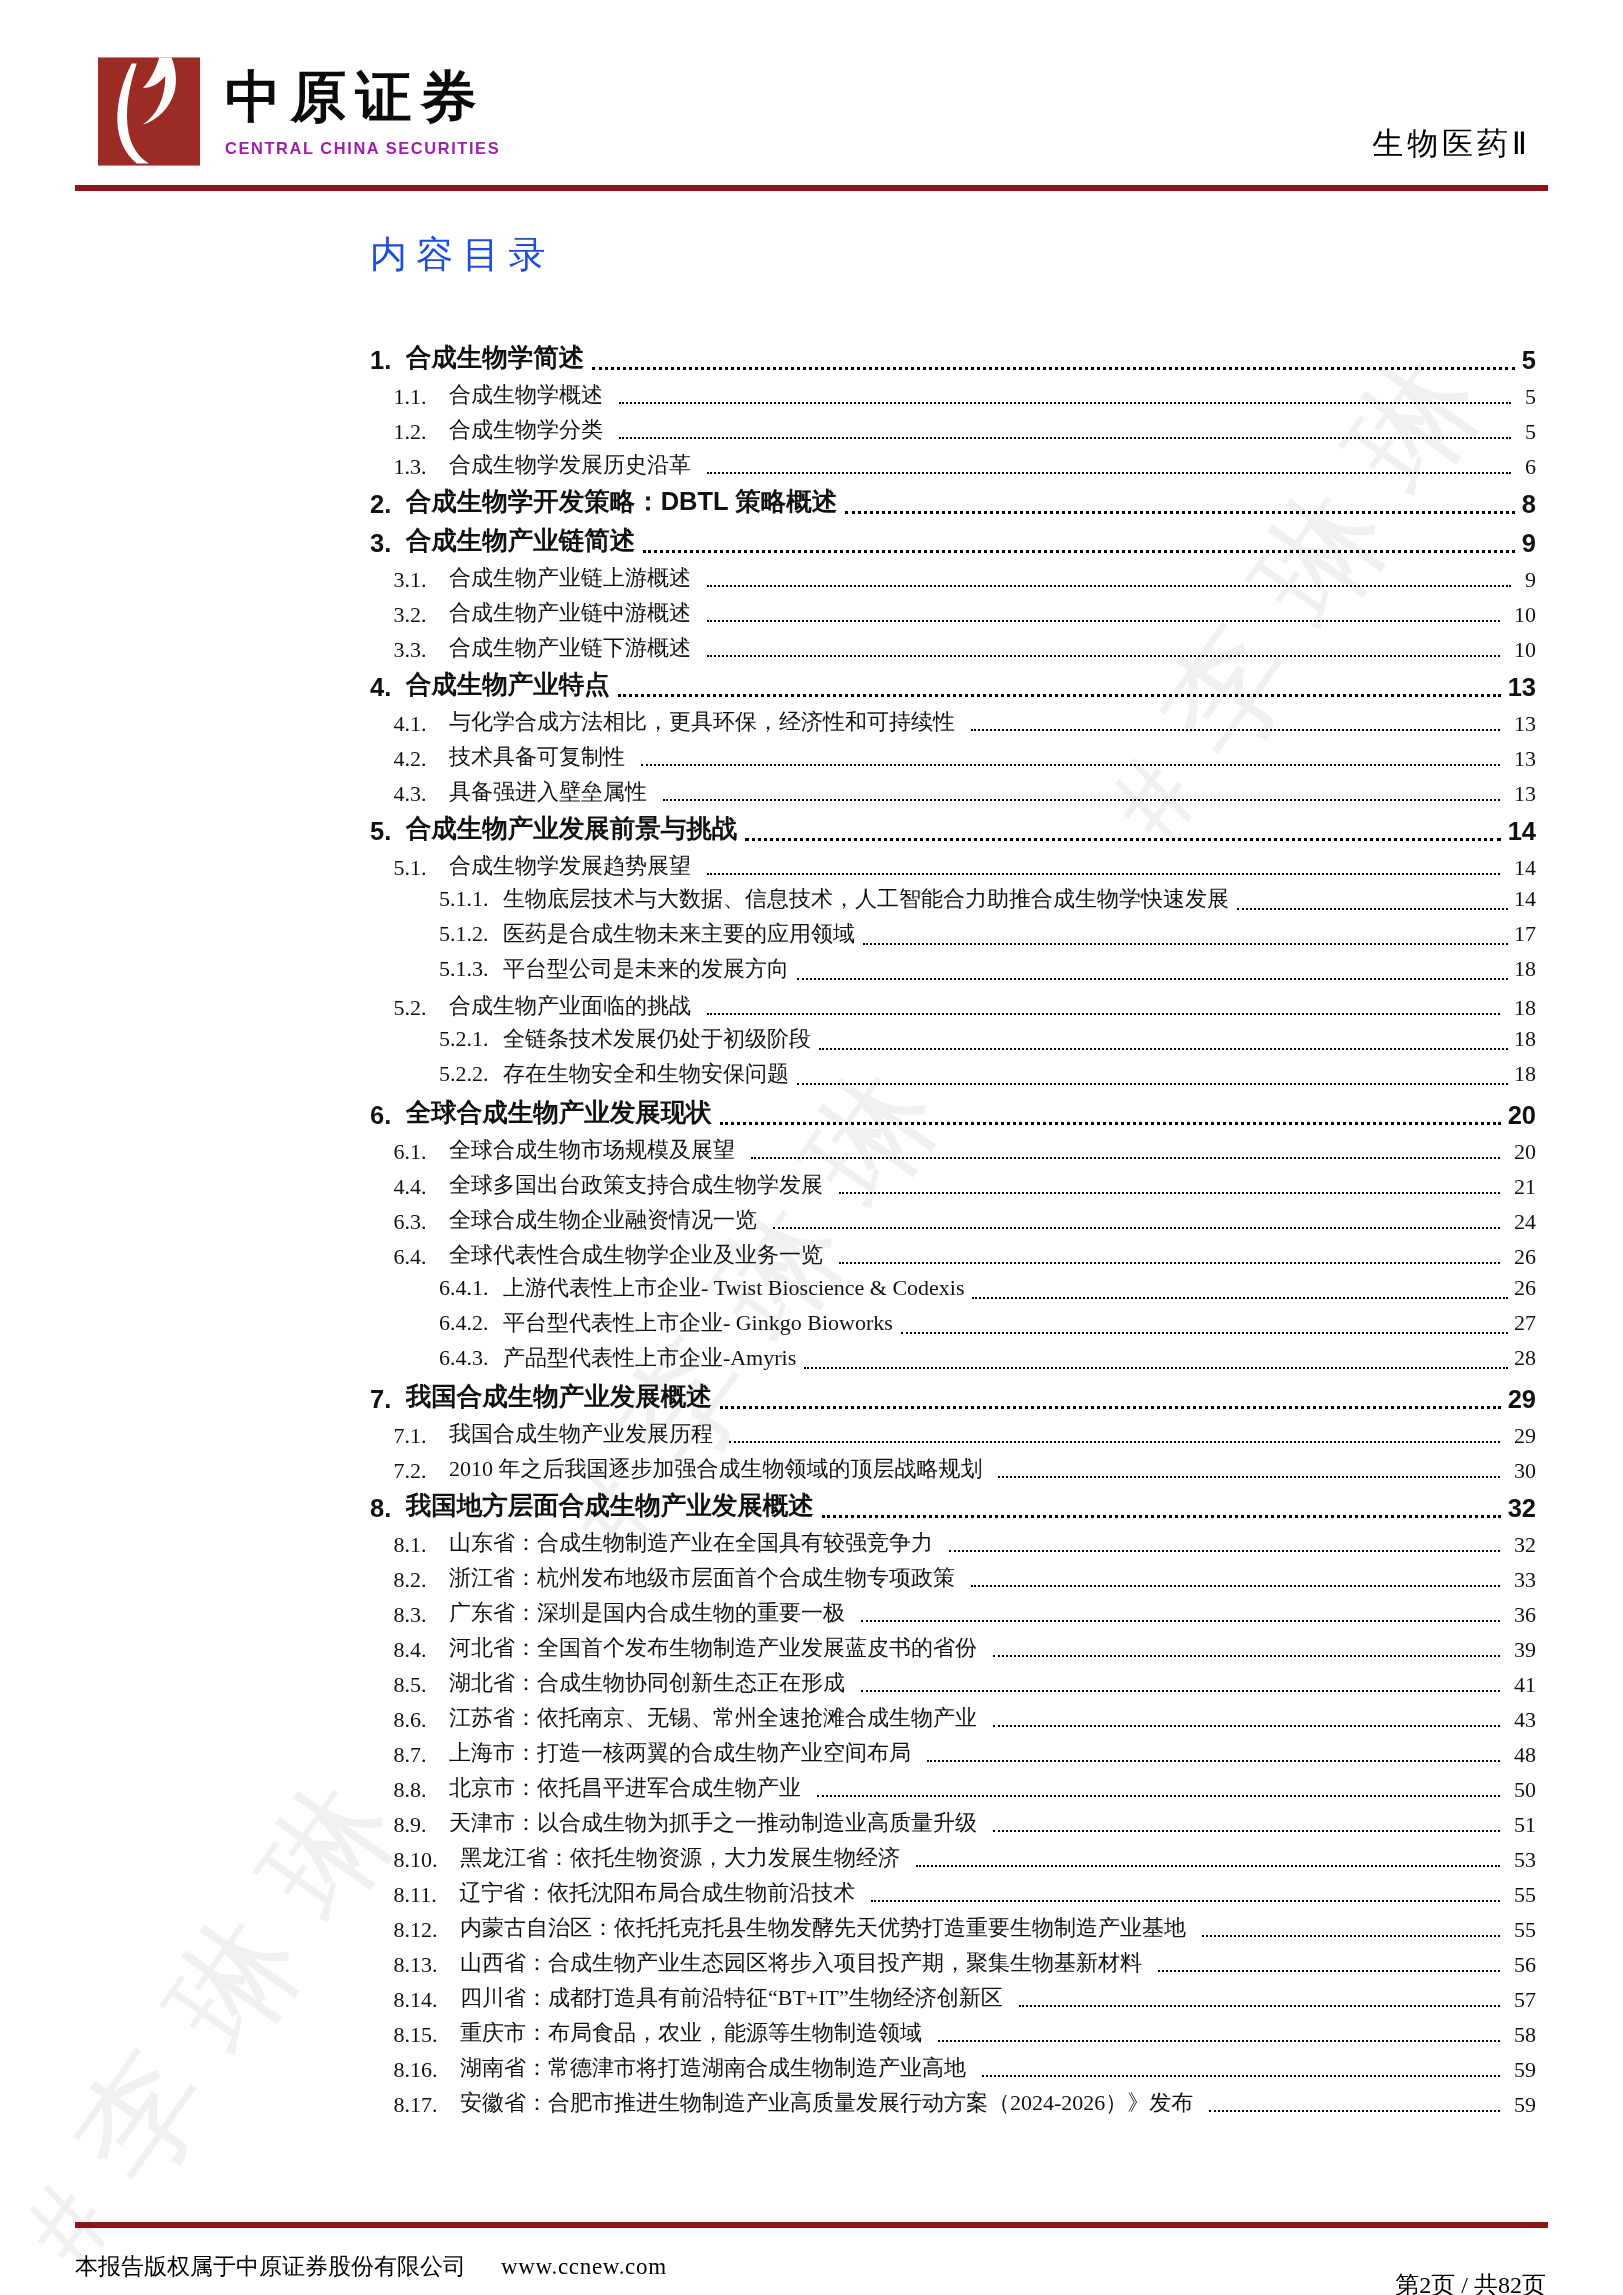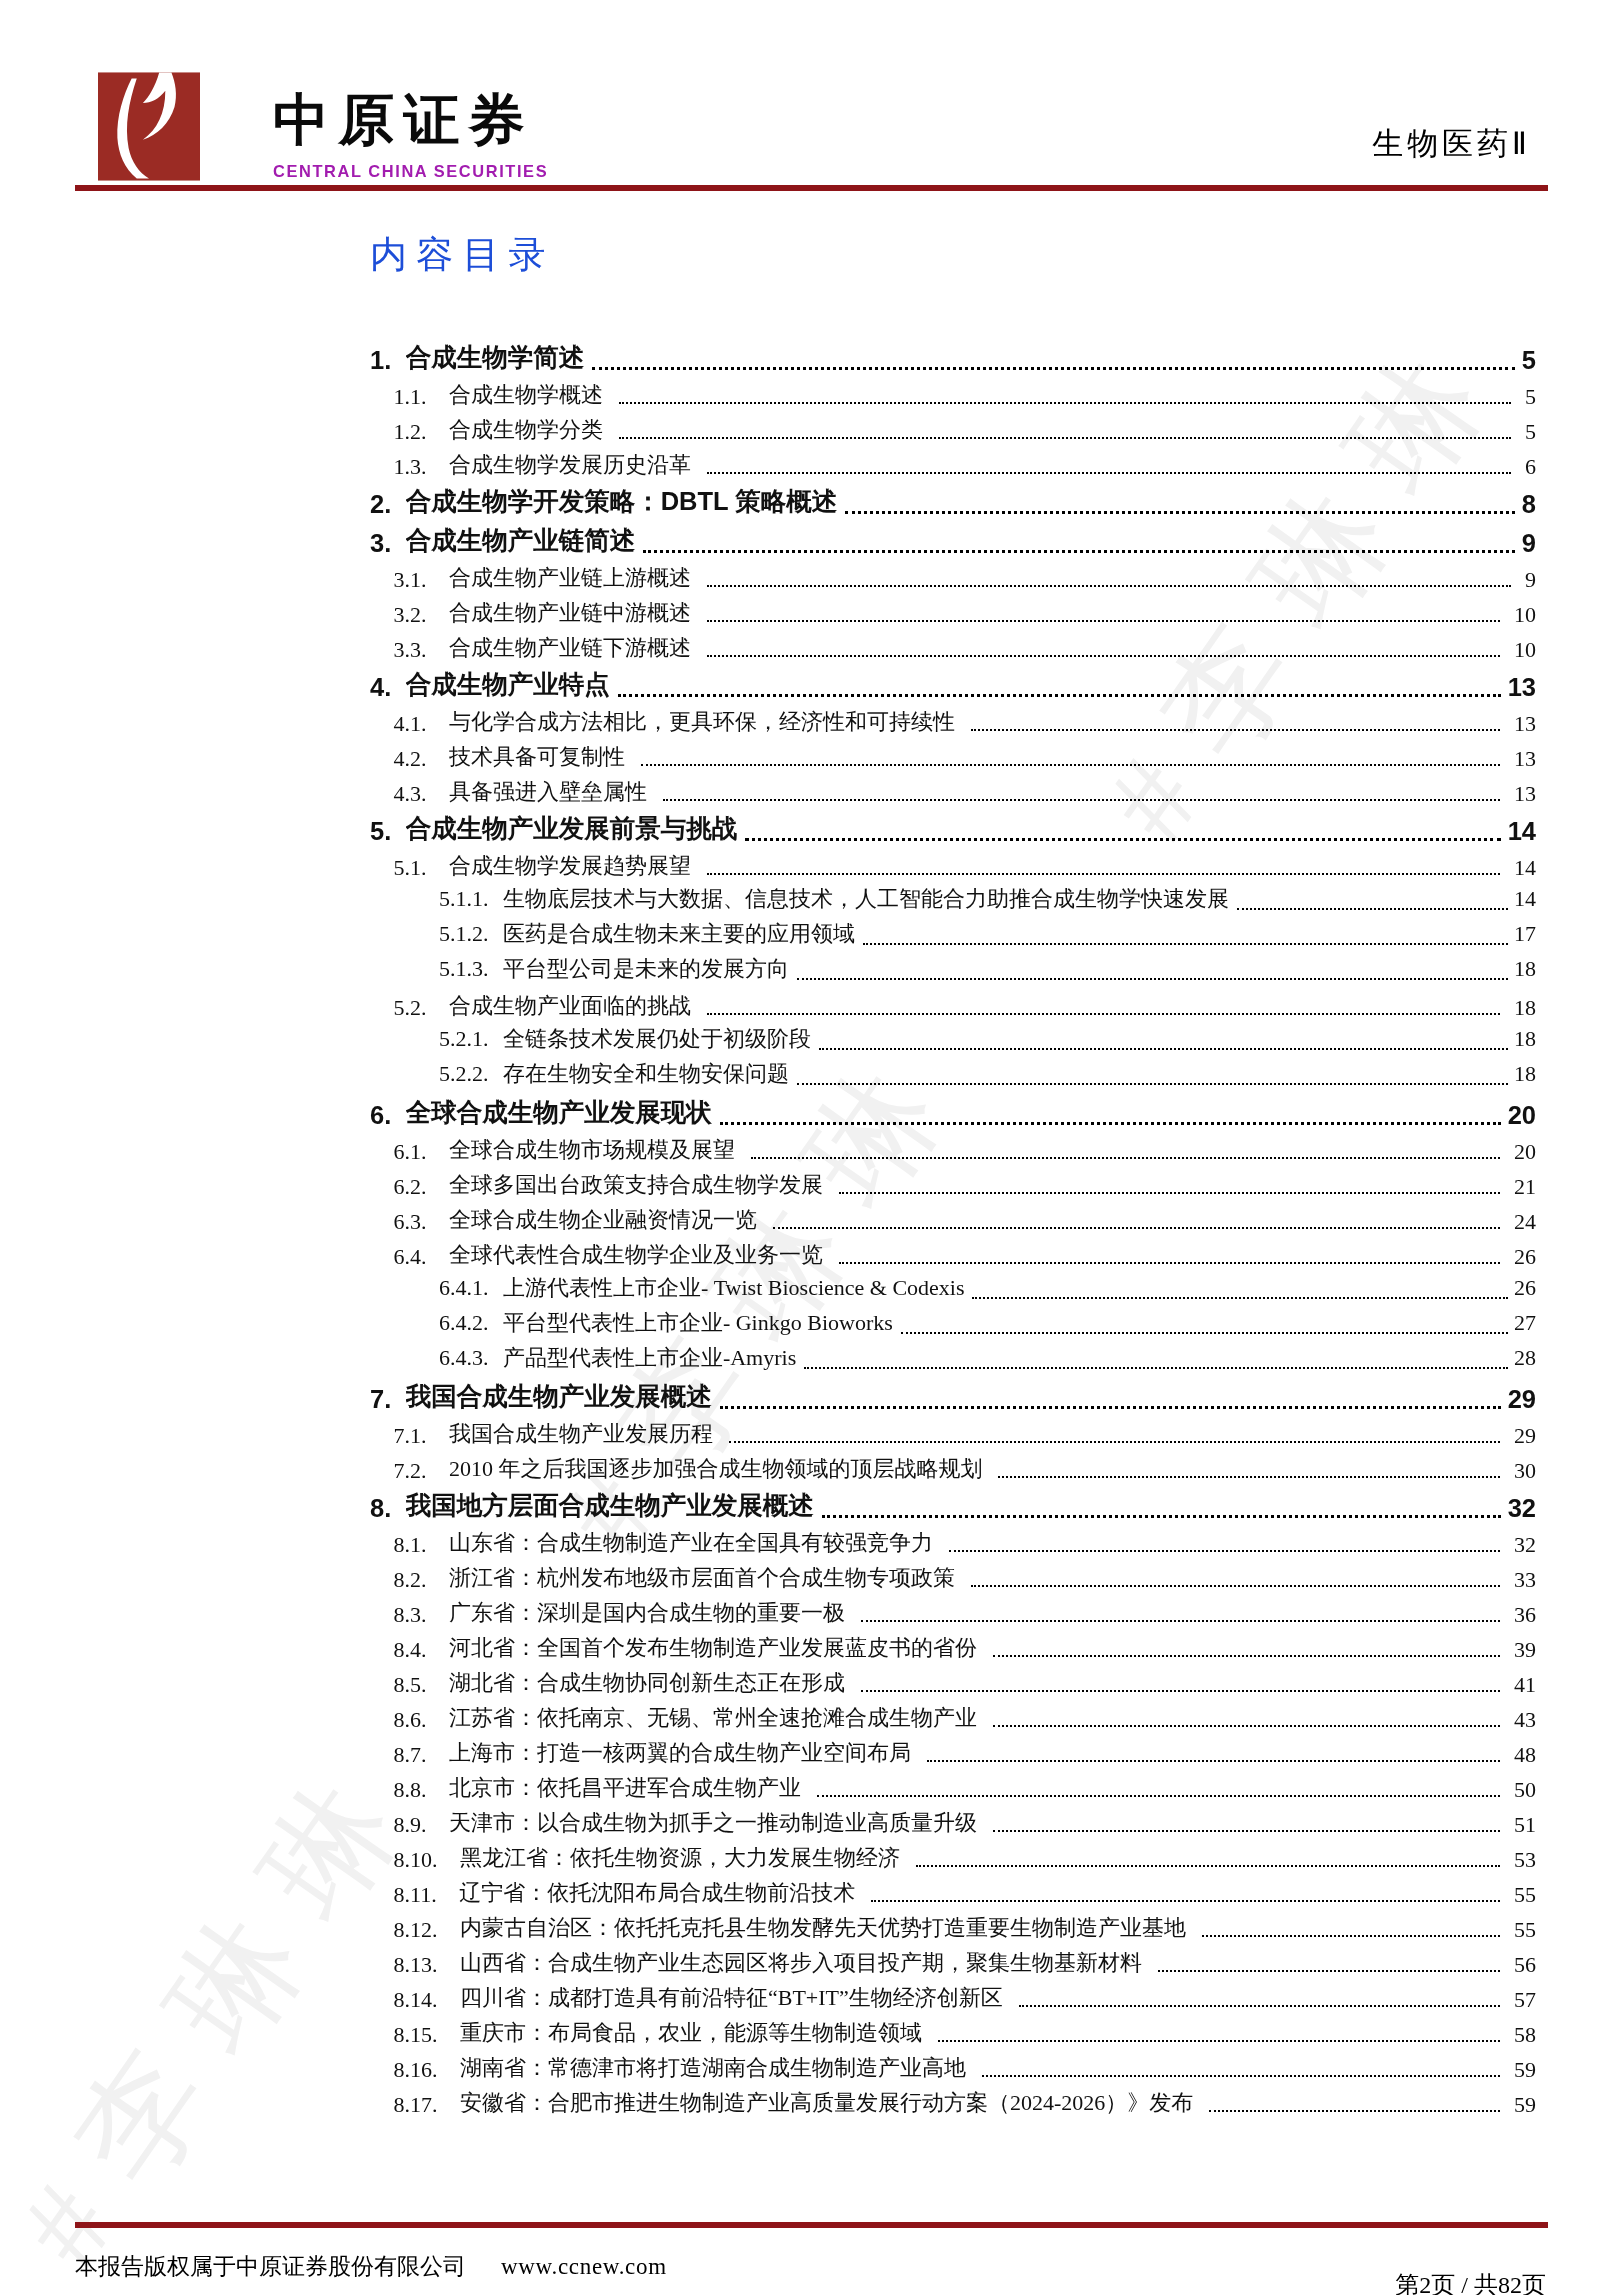--- a/index.html
+++ b/index.html
@@ -19,21 +19,21 @@
     font-size:124px;
     letter-spacing:39px;
     white-space:nowrap;
     transform:rotate(-55deg);
     transform-origin:left bottom;
     z-index:0;
     user-select:none;
   }
   
   .header{position:absolute;left:0;top:0;width:100%;z-index:2;}
-  .logo-block{position:absolute;left:98px;top:72px;display:flex;align-items:flex-end;gap:48px;}
+  .logo-block{position:absolute;left:98px;top:57px;display:flex;align-items:center;}
   .logo-mark{width:102px;height:109px;flex:0 0 auto;}
   .logo-text{margin-left:25px;}
   .logo-cn{
     font-family:"Liberation Serif", serif;
     font-weight:bold;font-size:56px;line-height:65px;
     letter-spacing:9.2px;color:#0a0a0a;white-space:nowrap;
   }
   .logo-en{
     font-family:"Liberation Sans", sans-serif;
     font-weight:bold;font-size:16.4px;letter-spacing:1.6px;
@@ -247,21 +247,21 @@
         <span class="leader"></span>
         <span class="page">20</span>
       </div>
       <div class="toc-row l2">
         <span class="num">6.1.</span>
         <span class="title">全球合成生物市场规模及展望</span>
         <span class="leader"></span>
         <span class="page">20</span>
       </div>
       <div class="toc-row l2">
-        <span class="num">6.2.</span>
+        <span class="num">4.4.</span>
         <span class="title">全球多国出台政策支持合成生物学发展</span>
         <span class="leader"></span>
         <span class="page">21</span>
       </div>
       <div class="toc-row l2">
         <span class="num">6.3.</span>
         <span class="title">全球合成生物企业融资情况一览</span>
         <span class="leader"></span>
         <span class="page">24</span>
       </div>

